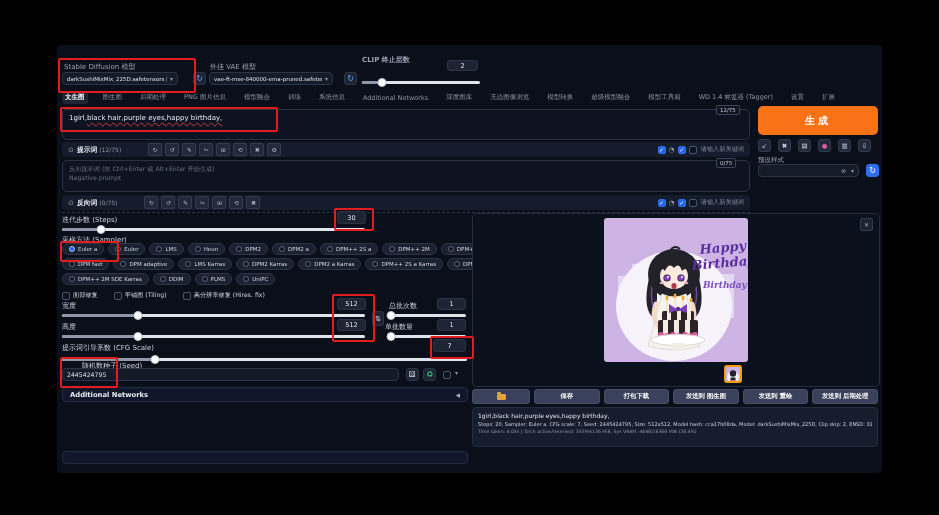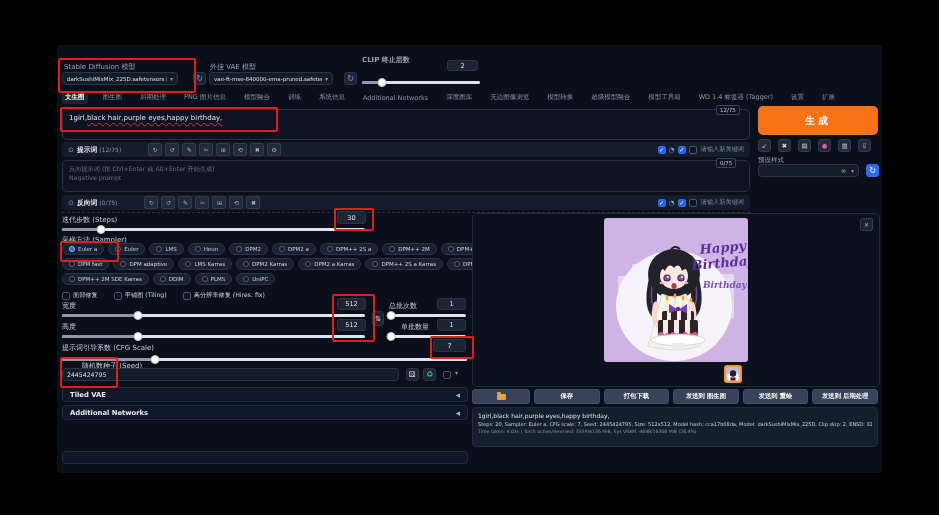--- a/index.html
+++ b/index.html
@@ -311,21 +311,21 @@
       </div>
 
     <div class="abs lbl" style="left:332px;top:256px;color:#cbd3e0;">总批次数</div>
     <div class="abs numbox" style="left:380px;top:253px;width:29px;height:12px;">1</div>
     <div class="slider" style="left:332px;top:266px;width:77px;">
       <div class="track"></div>
         <div class="fill" style="width:2%;"></div>
         <div class="knob" style="left:2%;"></div>
     </div>
 
-    <div class="abs lbl" style="left:344px;top:277px;color:#cbd3e0;text-align:center;">单批数量</div>
+    <div class="abs lbl" style="left:328px;top:277px;color:#cbd3e0;text-align:center;">单批数量</div>
     <div class="abs numbox" style="left:380px;top:274px;width:29px;height:12px;">1</div>
     <div class="slider" style="left:332px;top:287px;width:77px;">
       <div class="track"></div>
         <div class="fill" style="width:2%;"></div>
         <div class="knob" style="left:2%;"></div>
     </div>
 
     <div class="abs lbl" style="left:5px;top:298px;color:#cbd3e0;">提示词引导系数 (CFG Scale)</div>
     <div class="abs numbox" style="left:376px;top:294px;width:33px;height:13px;">7</div>
     <div class="slider" style="left:5px;top:310px;width:405px;">
@@ -341,24 +341,20 @@
     <div class="abs sqbtn" style="left:349px;top:323px;width:13px;height:13px;color:#cfd6e0;">
         <span>⚄</span>
       </div>
     <div class="abs sqbtn seedbtn-green" style="left:366px;top:323px;width:13px;height:13px;">
         <span>♻</span>
       </div>
     <div class="abs cbx" style="left:386px;top:326px;"></div>
     <div class="abs" style="left:398px;top:324px;font-size:6px;color:#8b95a8;">▾</div>
 
     <div class="abs" style="left:5px;top:342px;width:406px;">
-        <div class="accordion">
-          <span class="atitle">Tiled VAE</span>
-          <span class="arrow">◀</span>
-        </div>
         <div class="accordion">
           <span class="atitle">Additional Networks</span>
           <span class="arrow">◀</span>
         </div>
       </div>
     <div class="accordion abs" style="left:5px;top:406px;width:406px;box-sizing:border-box;">
         <span class="atitle"></span>
         <span class="arrow"></span>
       </div>
 

